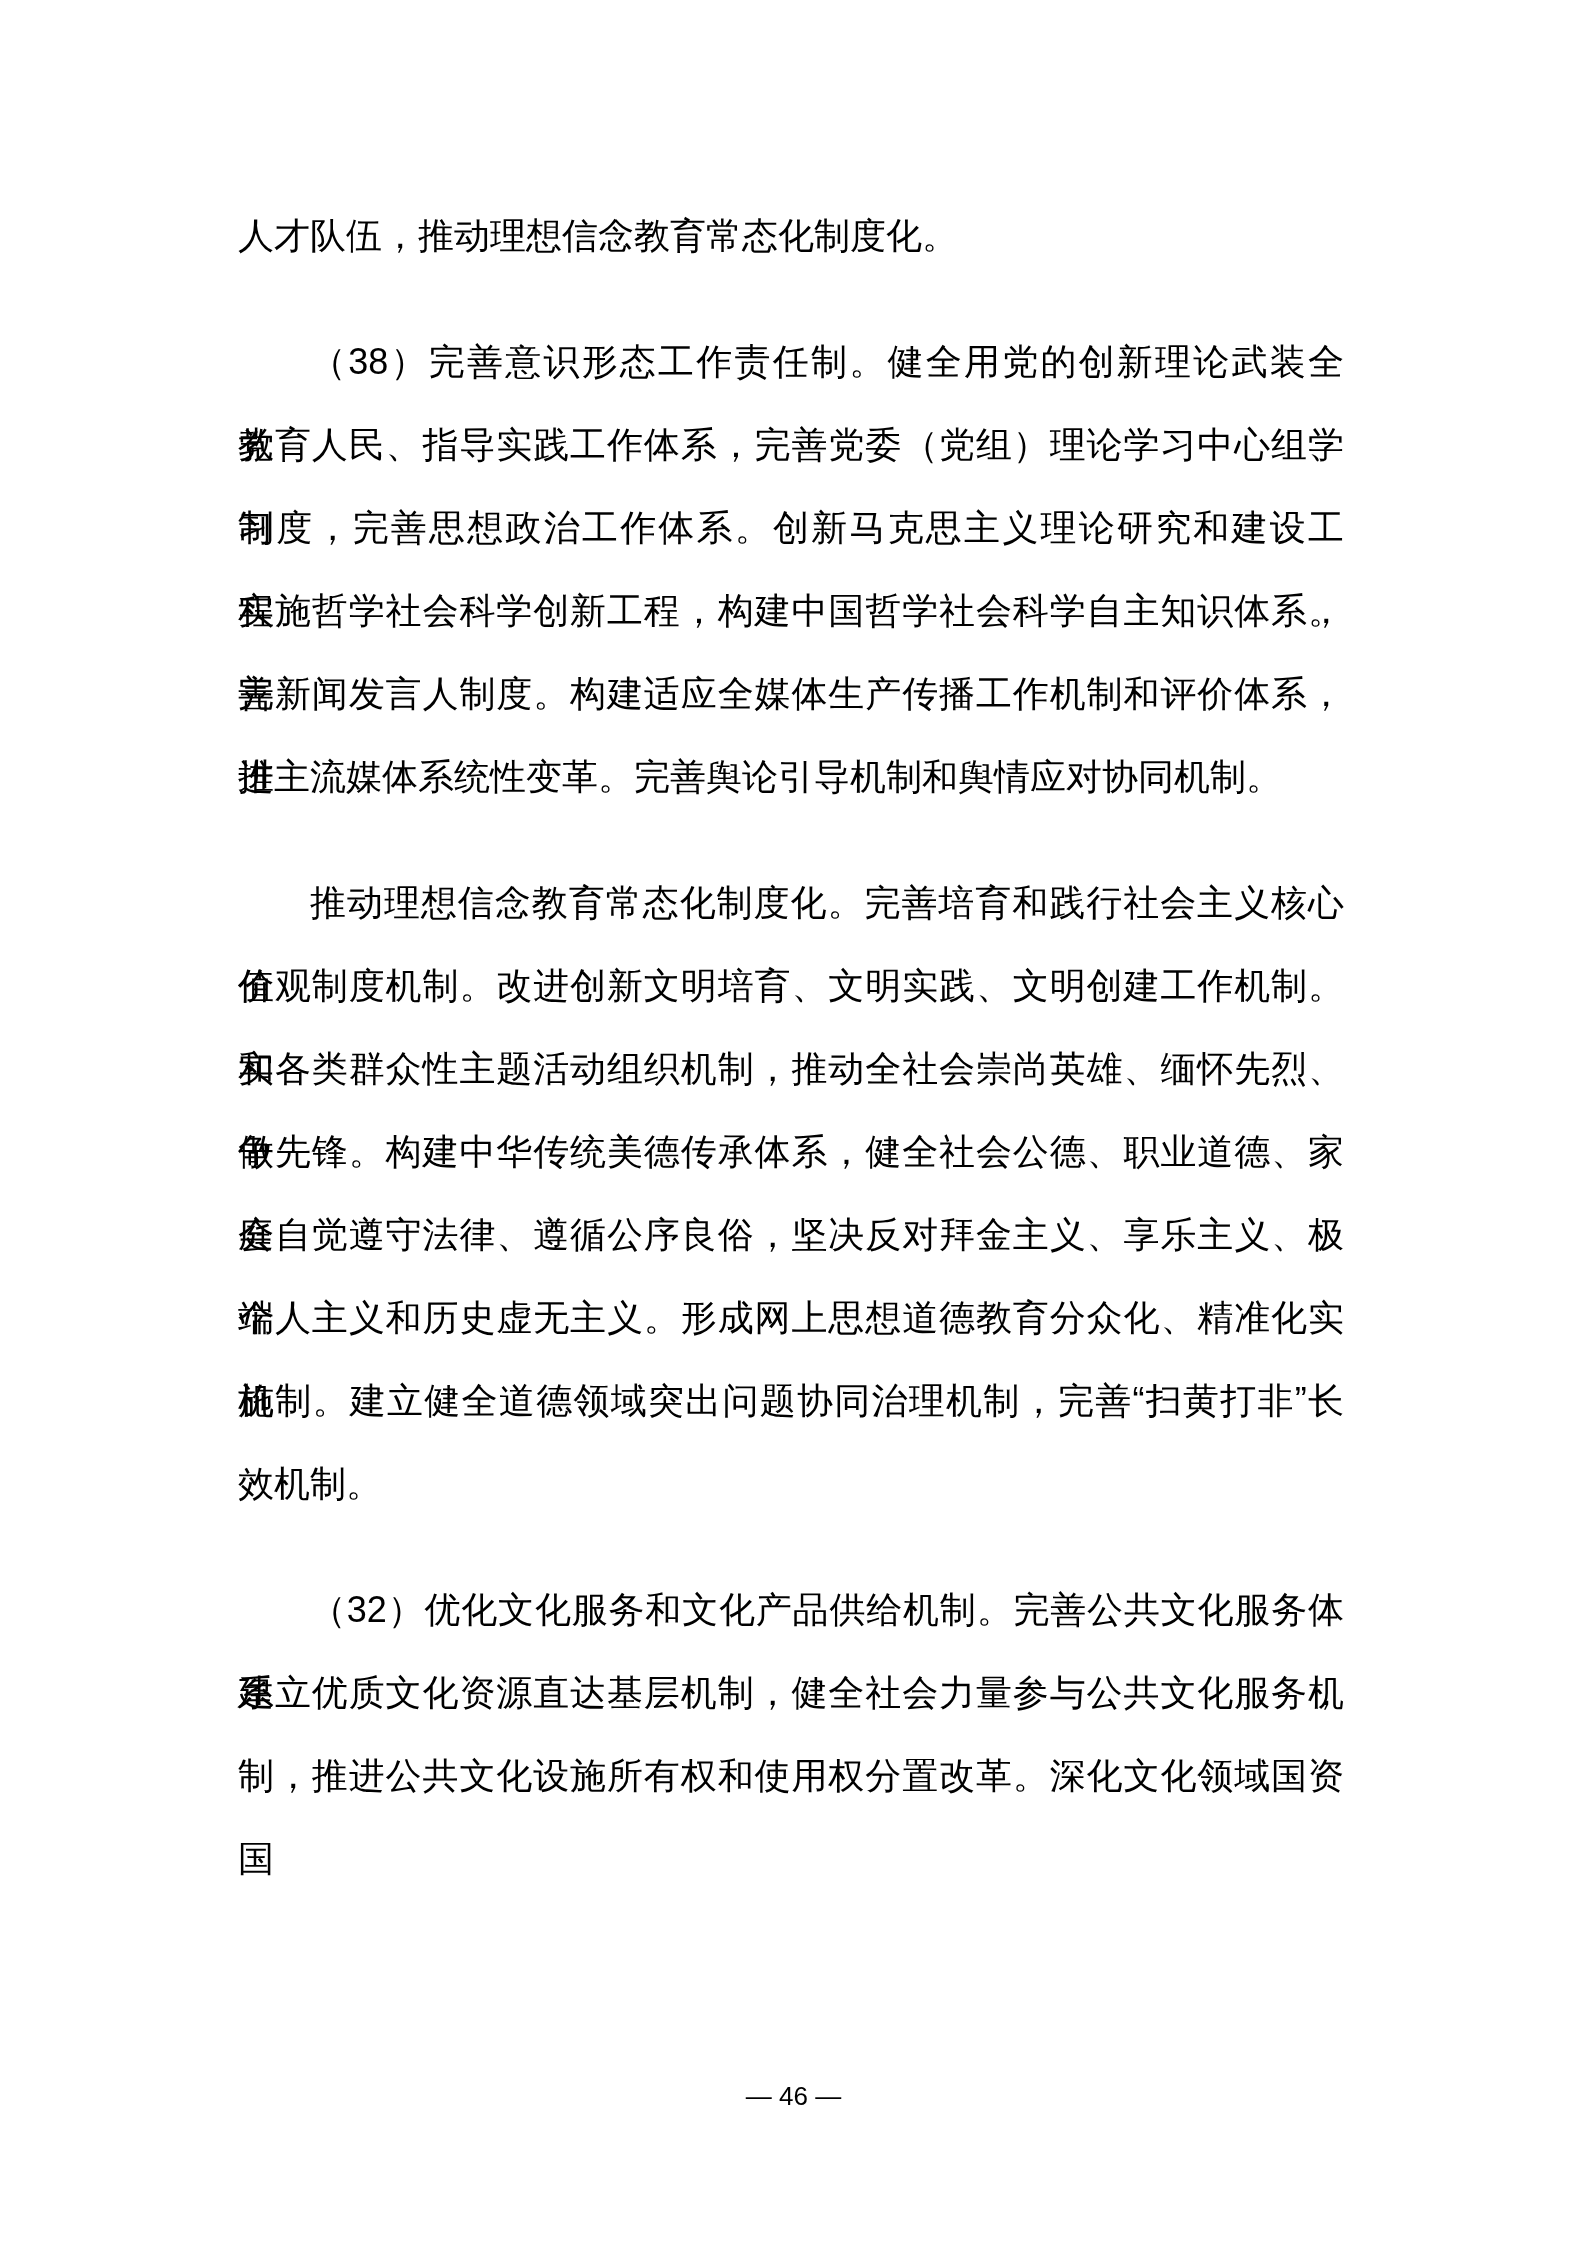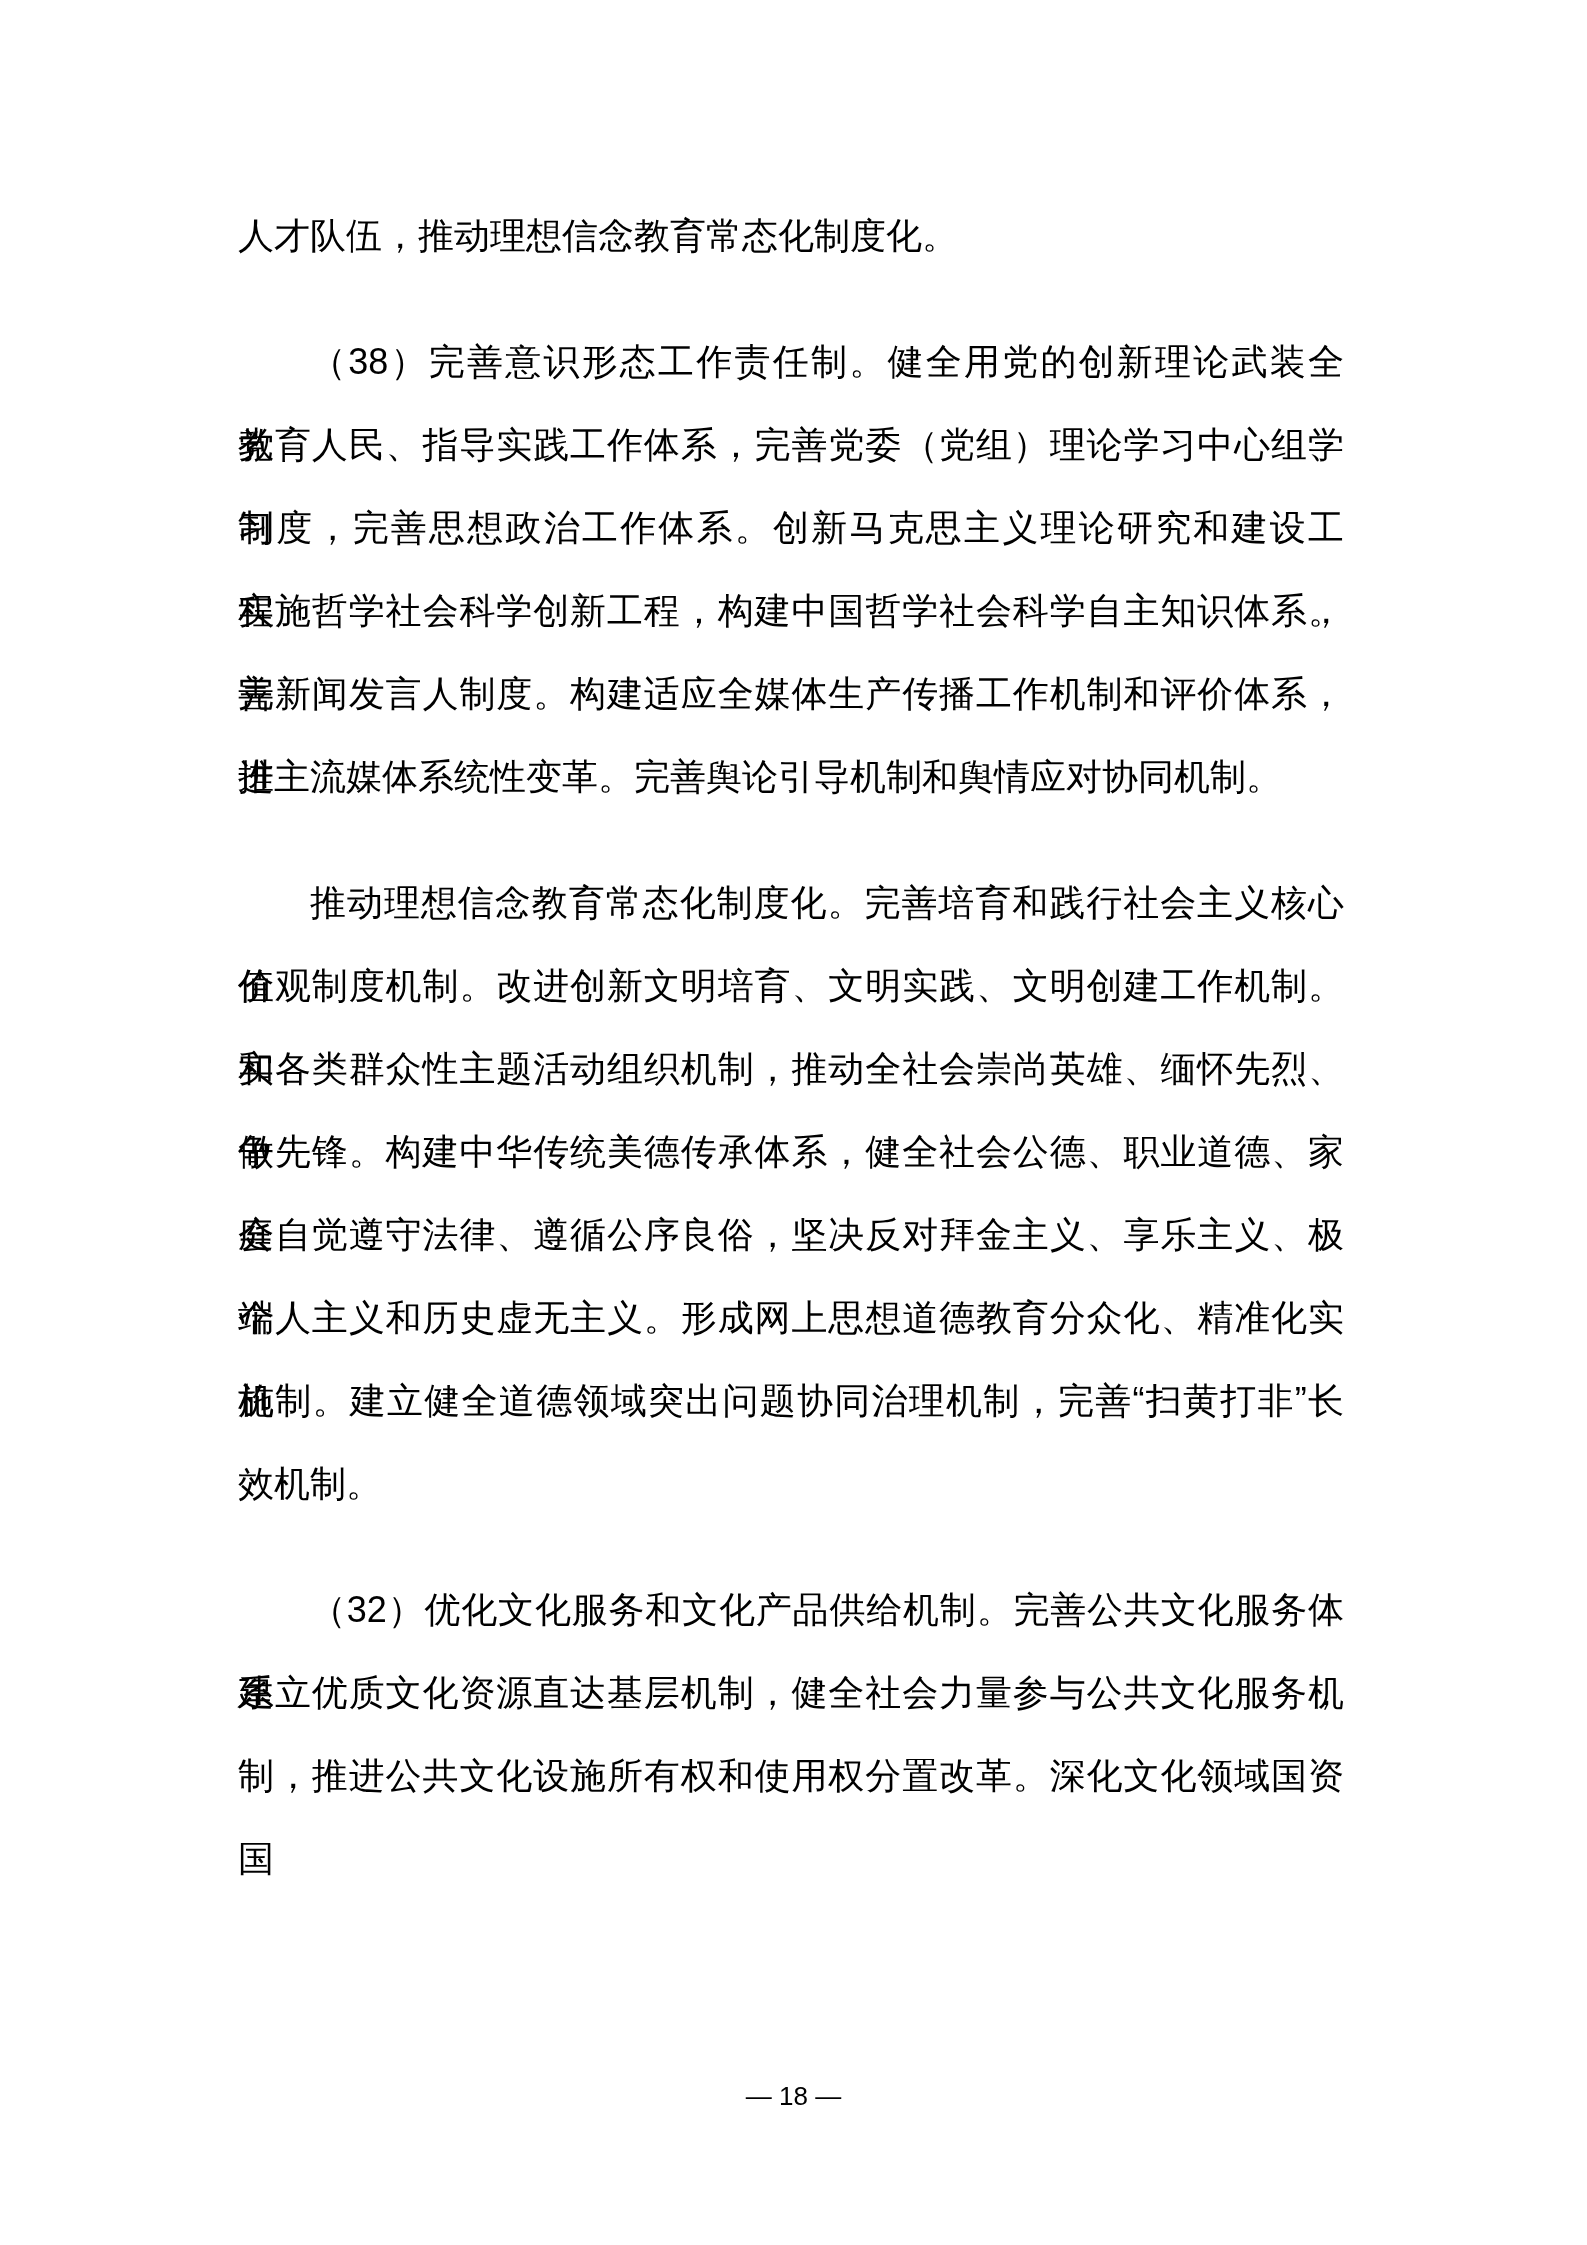--- a/index.html
+++ b/index.html
@@ -94,15 +94,15 @@
 
     <div class="para">
       <span class="line fill indent">（32）优化文化服务和文化产品供给机制。完善公共文化服务体系，</span>
       <span class="line fill">建立优质文化资源直达基层机制，健全社会力量参与公共文化服务机</span>
       <span class="line fill">制，推进公共文化设施所有权和使用权分置改革。深化文化领域国资国</span>
     </div>
 
   </main>
 
   <footer class="footer">
-    <span class="page-number">— 18 —</span>
+    <span class="page-number">— 46 —</span>
   </footer>
 </div>
 
 </body></html>

